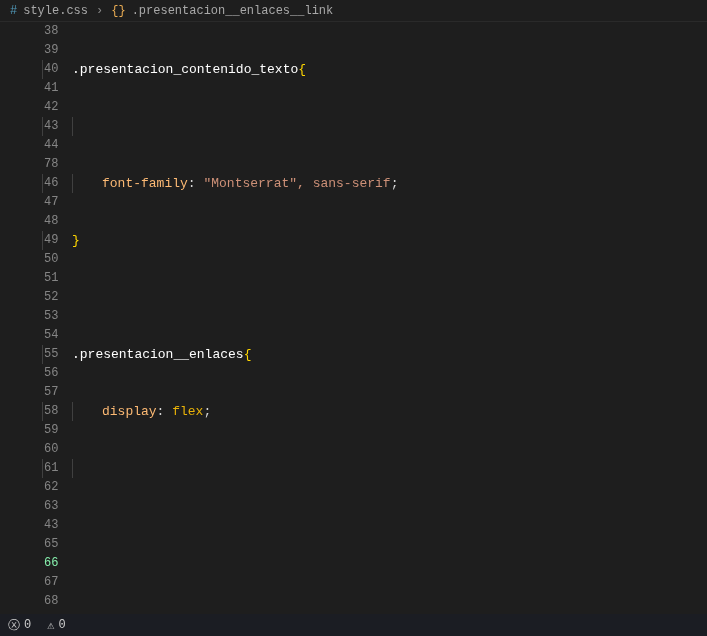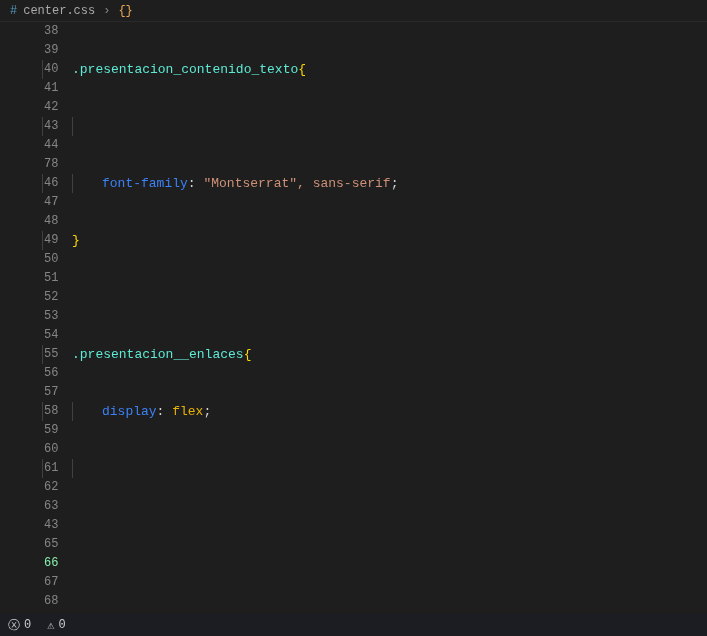--- a/index.html
+++ b/index.html
@@ -52,22 +52,22 @@
     position: relative;
     white-space: pre;
     font-size: 13px;
   }
   .row { height: 19px; display: flex; align-items: center; position: relative; }
   .row .guide { display: inline-block; width: 1px; height: 19px; background: #404040; margin-right: 0; position: absolute; }
   .row .g1 { left: 0px; }
   .row .g2 { left: 30px; }
   .row .indent1 { padding-left: 30px; display: inline-block; }
   .row .indent2 { padding-left: 60px; display: inline-block; }
-  .sel { color: #5eead4; }
-  .prop { color: #3b82f6; }
+  .sel { color: #ffffff; }
+  .prop { color: #fdba74; }
   .val { color: #ce9178; }
   .kw { color: #eab308; }
   .punct { color: #d4d4d4; }
   .brace { color: #ffd700; }
   .semi { color: #d4d4d4; }
   .statusbar {
     height: 22px;
     background: #1b1d23;
     color: #cccccc;
     display: flex;
@@ -76,23 +76,24 @@
     font-size: 12px;
     gap: 16px;
   }
   .statusbar .it { display:flex; align-items:center; gap:4px; }
 </style>
 </head>
 <body>
 
 <div class="breadcrumb-bar">
   <span class="file-icon">#</span>
-  <span>center.css</span>
+  <span>style.css</span>
   <span class="chev">›</span>
   <span class="obj-icon">{}</span>
+  <span>.presentacion__enlaces__link</span>
 </div>
 
 <div class="editor">
   <div class="gutter" id="gutter">
       <div class="ln">38</div>
       <div class="ln">39</div>
       <div class="ln">40</div>
       <div class="ln">41</div>
       <div class="ln">42</div>
       <div class="ln">43</div>

